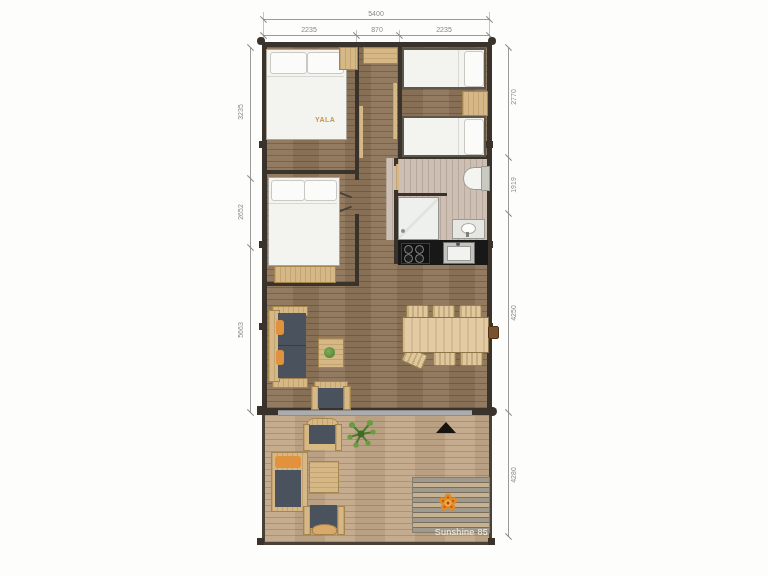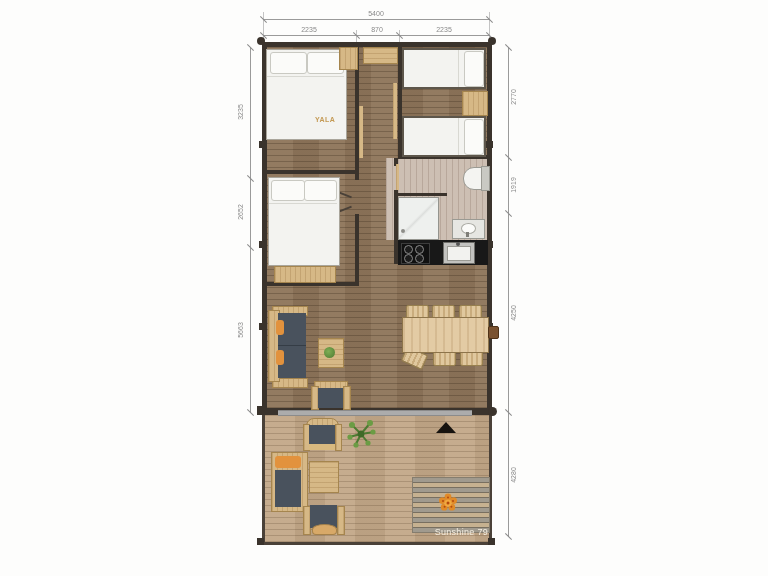--- a/index.html
+++ b/index.html
@@ -252,15 +252,15 @@
     <g fill="#b5490e">
       <circle cx="10" cy="10" r="1.5"></circle>
         <circle cx="10" cy="4.4" r="1"></circle>
         <circle cx="15" cy="8" r="1"></circle>
       <circle cx="13.4" cy="13.8" r="1"></circle>
         <circle cx="6.6" cy="13.8" r="1"></circle>
         <circle cx="5" cy="8" r="1"></circle>
     </g>
   </svg>
 
-  <div class="caption" style="left:400px;top:527px;width:88px">Sunshine 79</div>
+  <div class="caption" style="left:400px;top:527px;width:88px">Sunshine 85</div>
 
 </div>
 
 </body></html>

